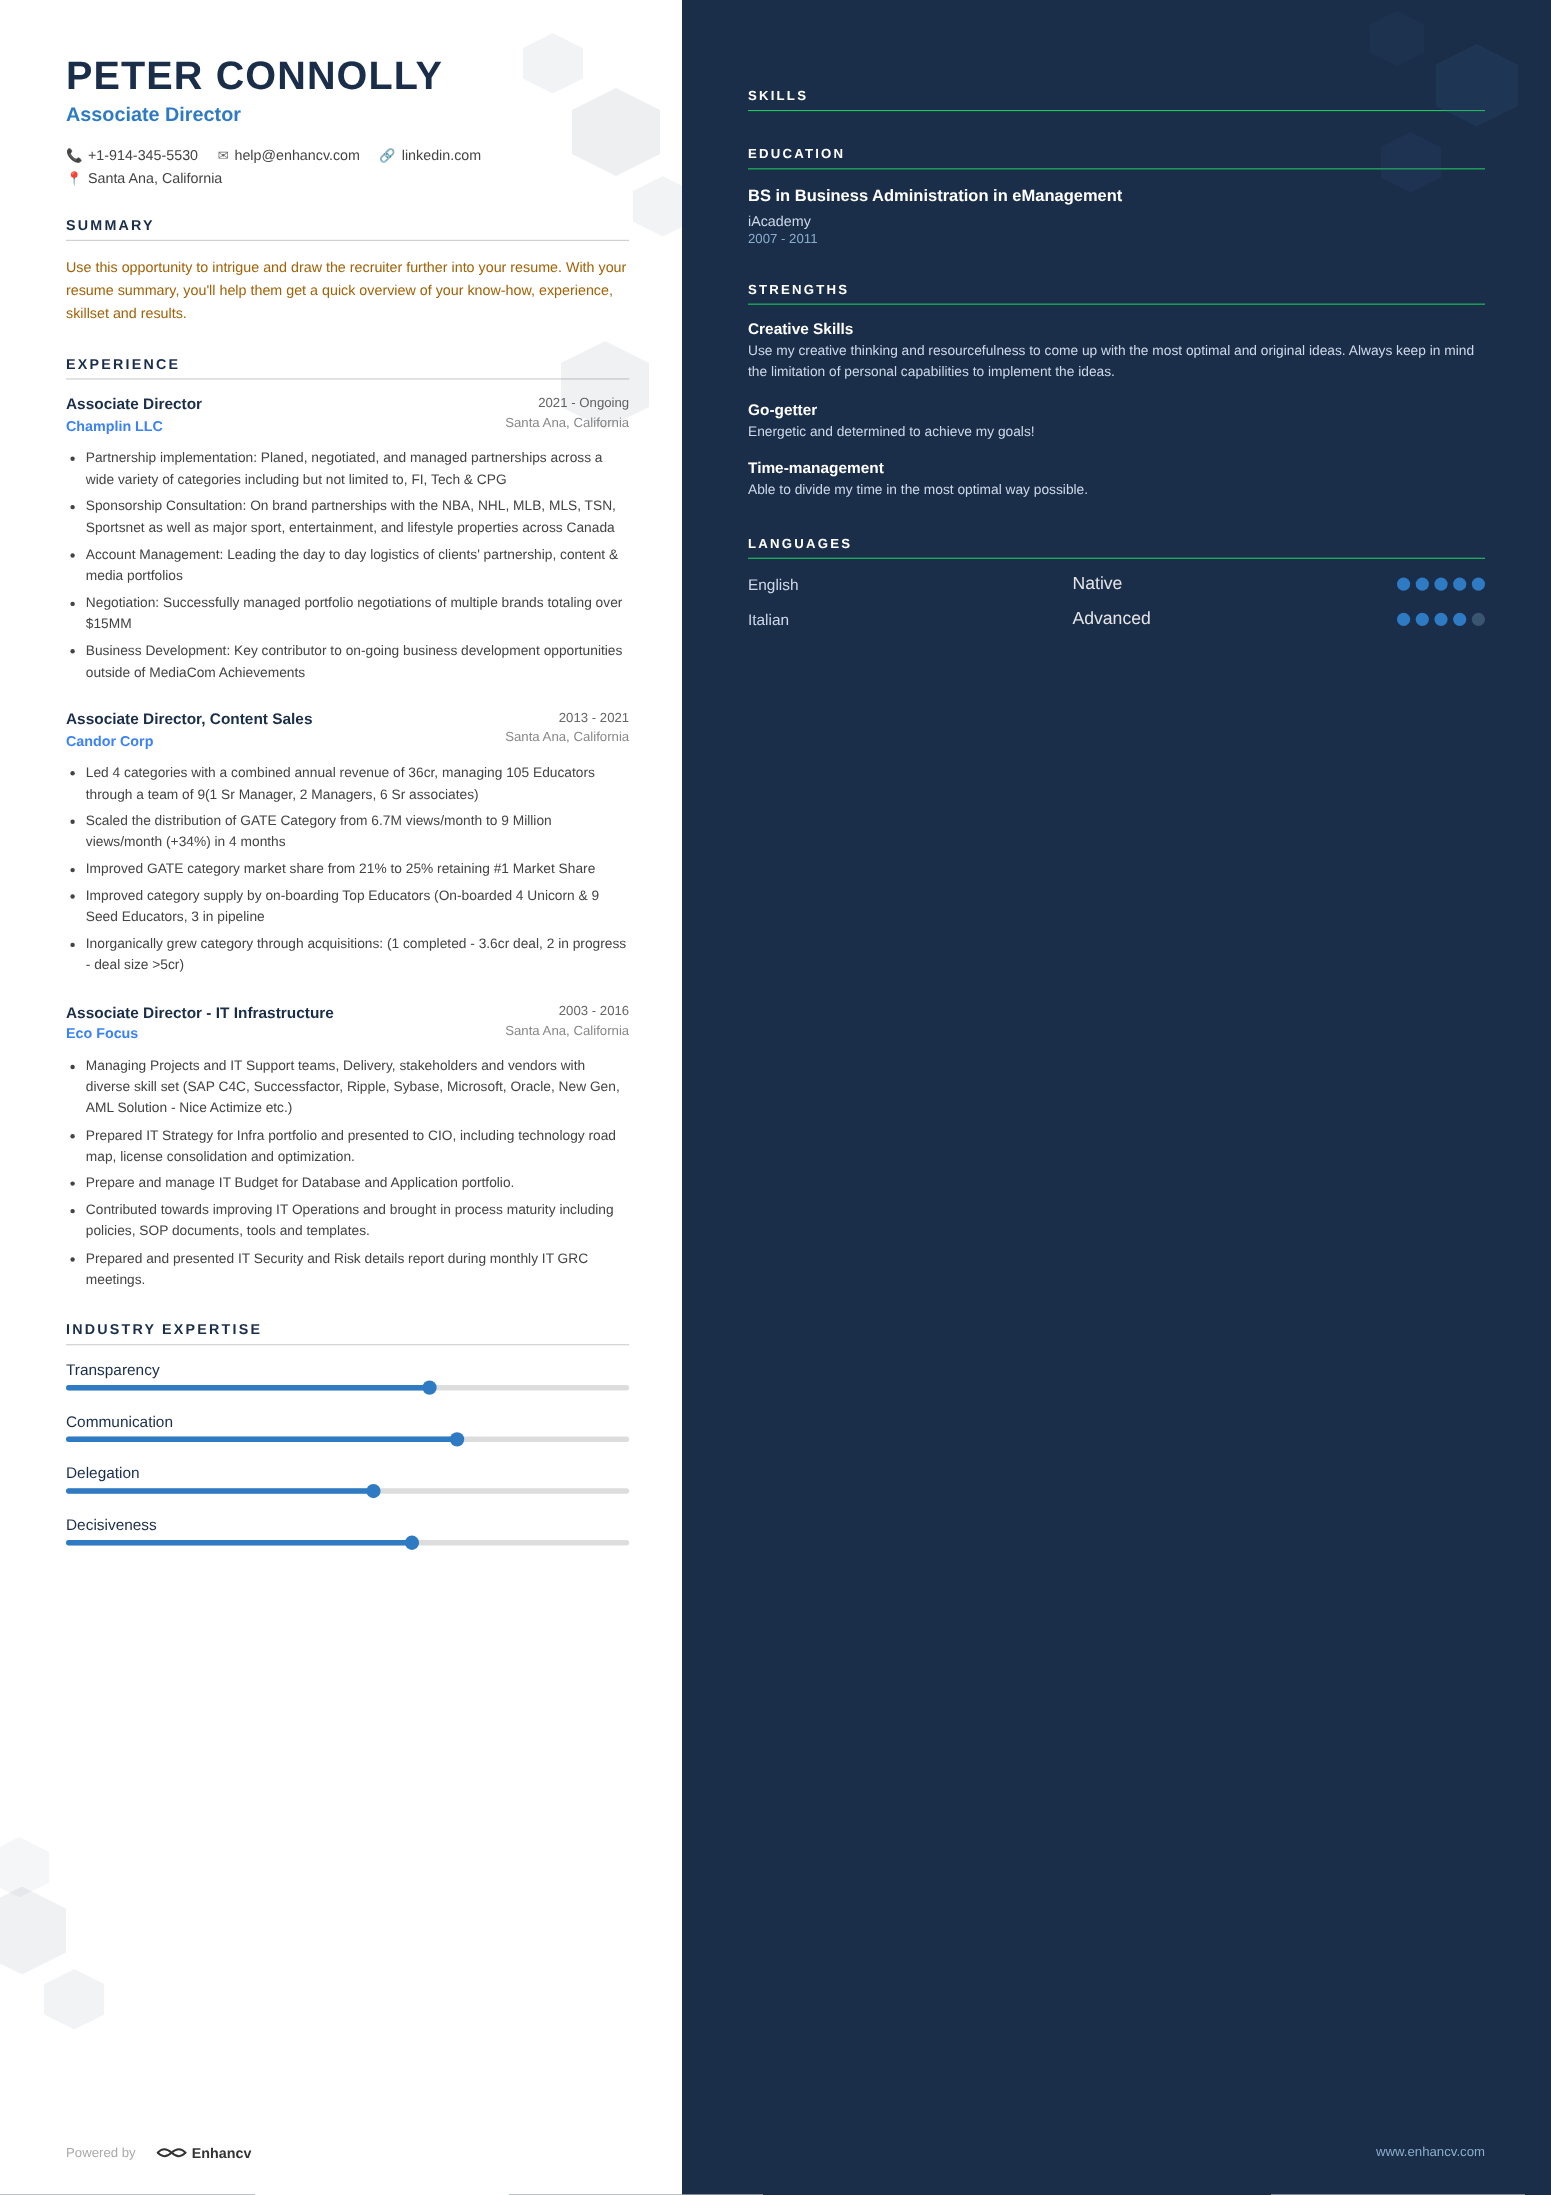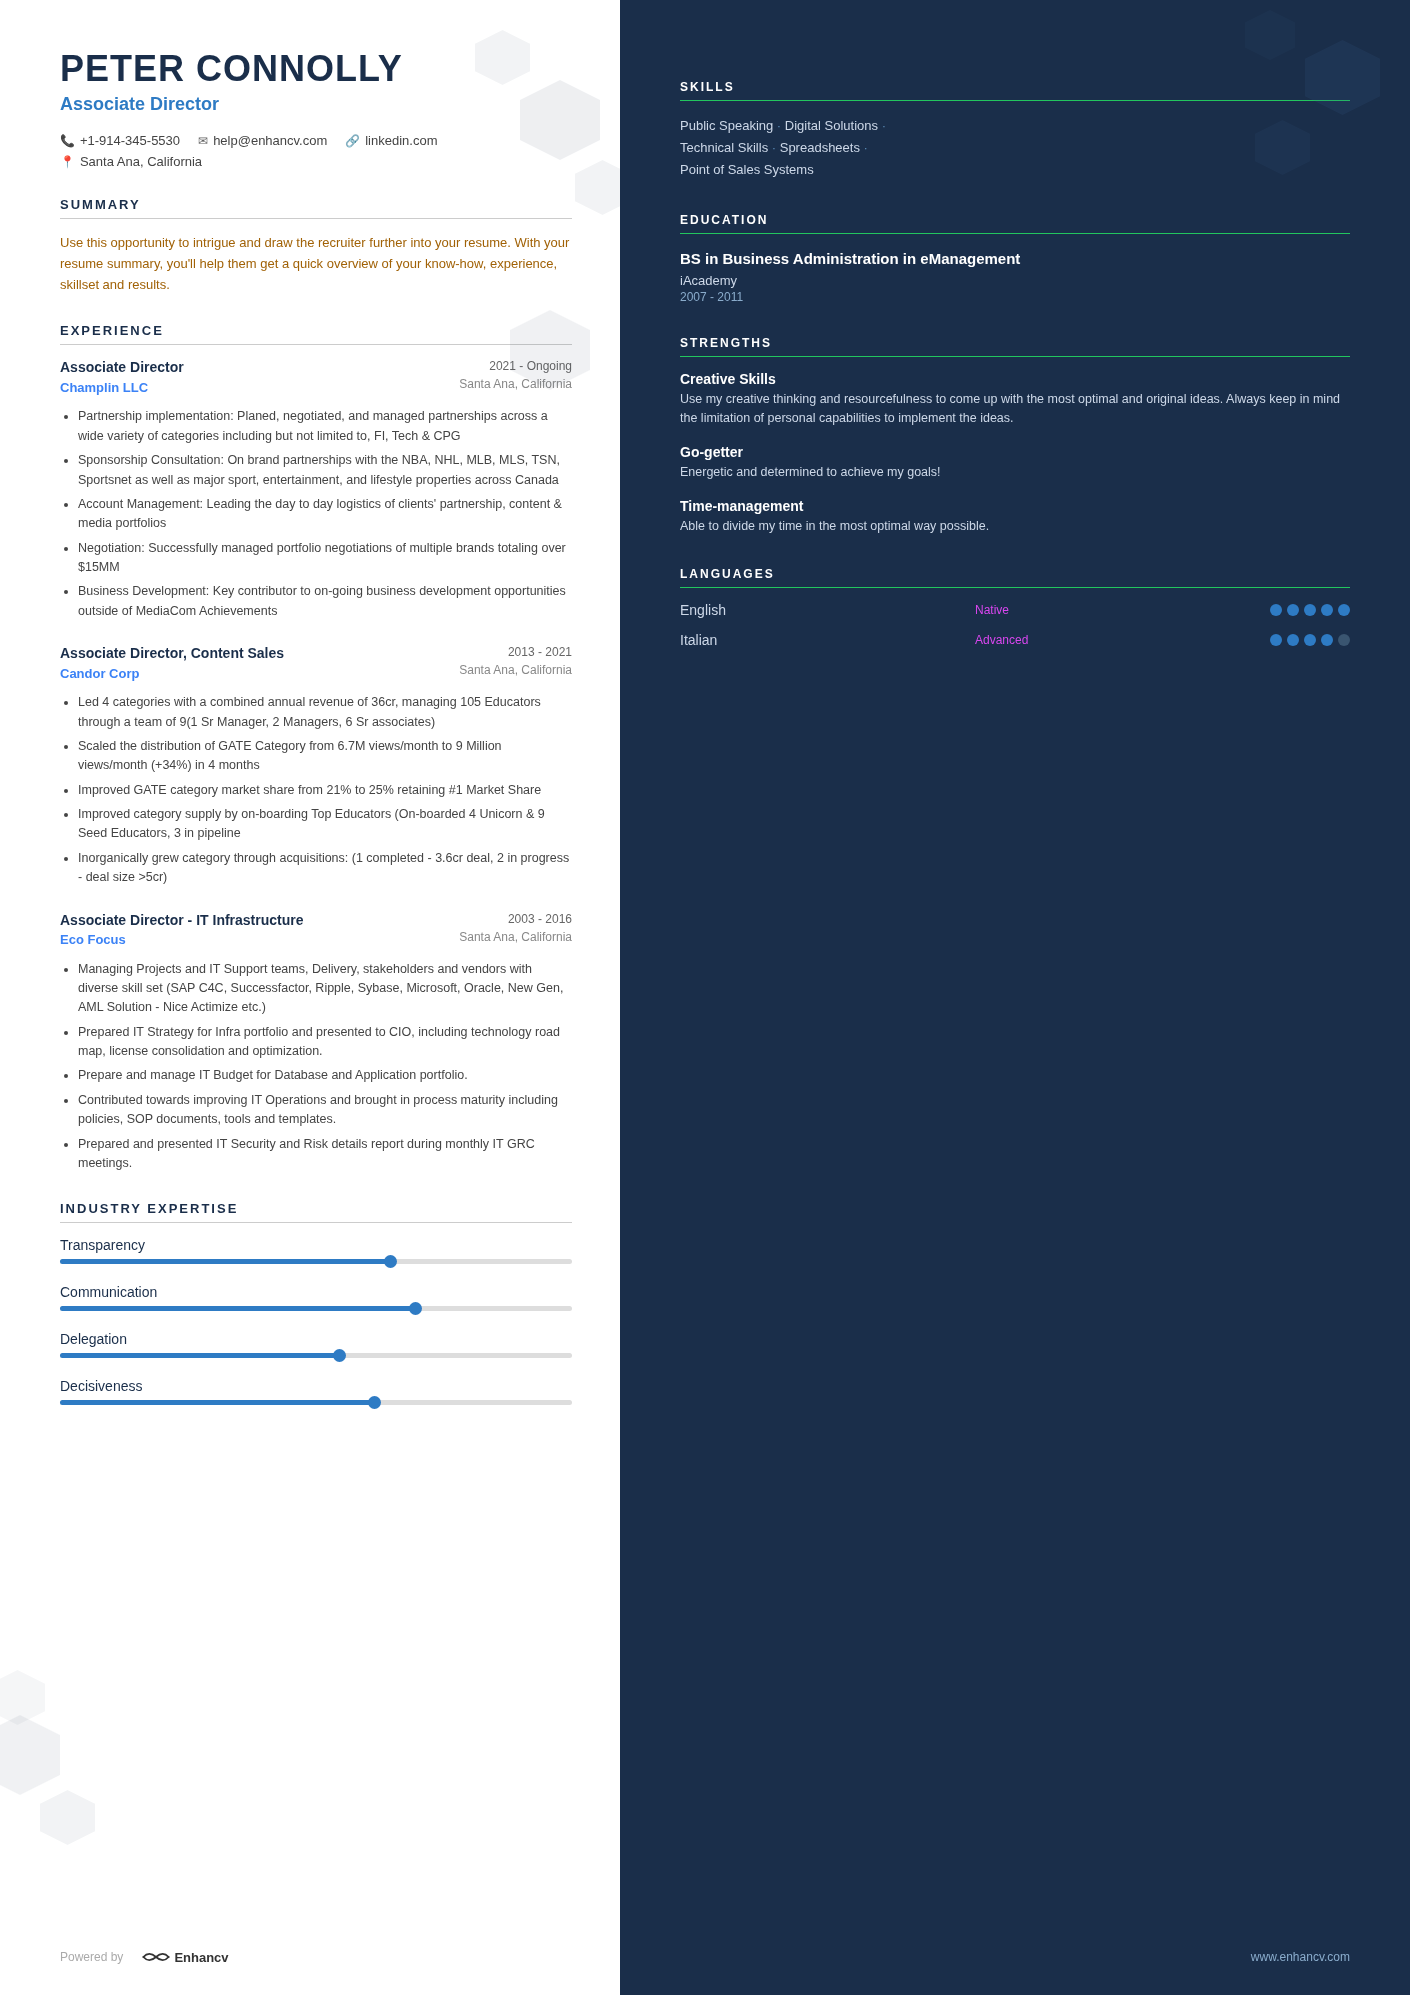--- a/index.html
+++ b/index.html
@@ -282,22 +282,22 @@
       align-items: center;
       justify-content: space-between;
       margin-bottom: 14px;
     }
     .lang-name {
       font-size: 14px;
       color: #cdd8e8;
       width: 80px;
     }
     .lang-level {
-      font-size: 12px;
-      color: #d946ef;
+      font-size: 16px;
+      color: #e5e5e5;
       width: 80px;
     }
     .lang-dots {
       display: flex;
       gap: 5px;
     }
     .dot {
       width: 12px;
       height: 12px;
       border-radius: 50%;
@@ -491,25 +491,20 @@
       <div style="width:75px;height:75px;background:#3a6090;clip-path:polygon(50% 0%, 100% 25%, 100% 75%, 50% 100%, 0% 75%, 0% 25%)"></div>
     </div>
     <div style="position:absolute;top:120px;right:100px;opacity:0.1">
       <div style="width:55px;height:55px;background:#3a6090;clip-path:polygon(50% 0%, 100% 25%, 100% 75%, 50% 100%, 0% 75%, 0% 25%)"></div>
     </div>
     <div style="position:absolute;top:10px;right:115px;opacity:0.08">
       <div style="width:50px;height:50px;background:#3a6090;clip-path:polygon(50% 0%, 100% 25%, 100% 75%, 50% 100%, 0% 75%, 0% 25%)"></div>
     </div>
 
     <div class="right-section-title">SKILLS</div>
-    <div class="skills-text">
-      <span>Public Speaking</span><span class="skill-sep"> · </span><span>Digital Solutions</span><span class="skill-sep"> · </span><br>
-      <span>Technical Skills</span><span class="skill-sep"> · </span><span>Spreadsheets</span><span class="skill-sep"> · </span><br>
-      <span>Point of Sales Systems</span>
-    </div>
 
     <div class="right-section-title">EDUCATION</div>
     <p class="edu-degree">BS in Business Administration in eManagement</p>
     <p class="edu-school">iAcademy</p>
     <p class="edu-years">2007 - 2011</p>
 
     <div class="right-section-title">STRENGTHS</div>
     <div class="strength-item">
       <p class="strength-name">Creative Skills</p>
       <p class="strength-desc">Use my creative thinking and resourcefulness to come up with the most optimal and original ideas. Always keep in mind the limitation of personal capabilities to implement the ideas.</p>

